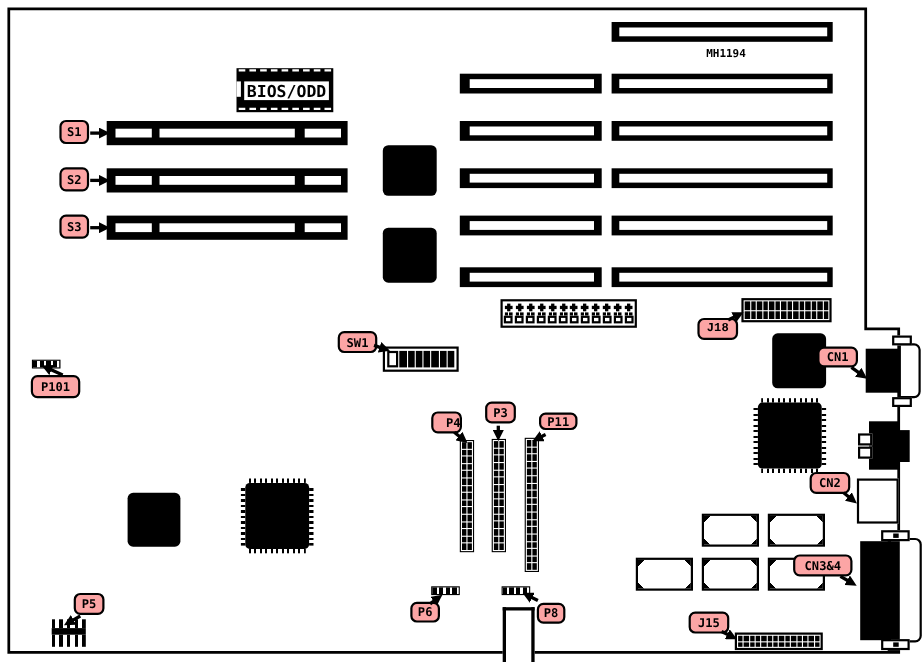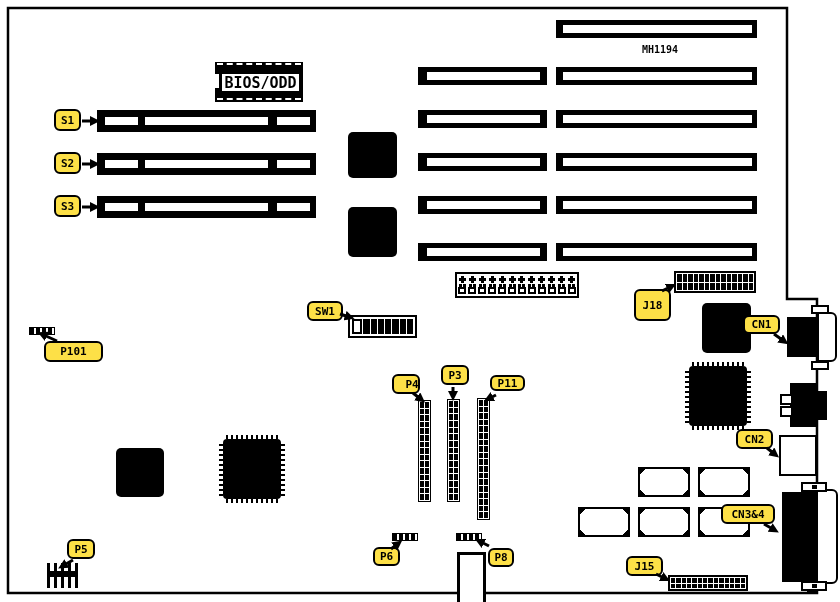--- a/index.html
+++ b/index.html
@@ -3,21 +3,21 @@
 <meta charset="utf-8">
 <style>
   html,body{margin:0;padding:0;background:#fff;}
   #canvas{position:relative;width:840px;height:602px;background:#fff;overflow:hidden;
           font-family:"DejaVu Sans Mono","Liberation Mono",monospace;}
   .abs{position:absolute;box-sizing:border-box;}
   svg.overlay{position:absolute;left:0;top:0;pointer-events:none;}
   #arrows{z-index:4;}
 
   
-  .callout{position:absolute;box-sizing:border-box;background:#fde047;border:2px solid #000;
+  .callout{position:absolute;box-sizing:border-box;background:#fca5a5;border:2px solid #000;
            border-radius:6px;display:flex;align-items:center;justify-content:center;
            font-weight:bold;font-size:11px;color:#000;z-index:3;white-space:nowrap;}
 
   
   .chip{position:absolute;background:#000;border-radius:5px;}
   .qfp{position:absolute;}
   .qfp .die{position:absolute;left:4px;top:4px;right:4px;bottom:4px;background:#000;border-radius:4px;}
   .qfp .pt{position:absolute;left:7px;right:7px;top:0;height:4px;
            background:repeating-linear-gradient(90deg,#000 0 2px,transparent 2px 5px);}
   .qfp .pb{position:absolute;left:7px;right:7px;bottom:0;height:4px;
@@ -663,28 +663,28 @@
   <div class="wht" style="left:816px;top:489px;width:22px;height:95px;border-radius:0 6px 6px 0;"></div>
   <div class="blk" style="left:807px;top:482px;width:10px;height:110px;"></div>
   <div class="wht" style="left:801px;top:482px;width:26px;height:10px;background:linear-gradient(#000,#000) center/5px 4px no-repeat,#fff;"></div>
   <div class="wht" style="left:801px;top:581px;width:26px;height:10px;background:linear-gradient(#000,#000) center/5px 4px no-repeat,#fff;"></div>
   <div class="blk" style="left:782px;top:492px;width:28px;height:90px;"></div>
 
   <div class="callout" style="left:54px;top:109px;width:27px;height:22px;">S1</div>
   <div class="callout" style="left:54px;top:152px;width:27px;height:22px;">S2</div>
   <div class="callout" style="left:54px;top:195px;width:27px;height:22px;">S3</div>
   <div class="callout" style="left:307px;top:301px;width:36px;height:20px;">SW1</div>
-  <div class="callout" style="left:44px;top:341px;width:59px;height:21px;">P101</div>
+  <div class="callout" style="left:28px;top:341px;width:45px;height:21px;">P101</div>
   <div class="callout" style="left:392px;top:374px;width:28px;height:20px;padding-left:12px;">P4</div>
   <div class="callout" style="left:441px;top:365px;width:28px;height:20px;">P3</div>
   <div class="callout" style="left:490px;top:375px;width:35px;height:16px;">P11</div>
   <div class="callout" style="left:67px;top:539px;width:28px;height:20px;">P5</div>
   <div class="callout" style="left:373px;top:547px;width:27px;height:19px;">P6</div>
   <div class="callout" style="left:488px;top:548px;width:26px;height:19px;">P8</div>
-  <div class="callout" style="left:634px;top:289px;width:37px;height:32px;">J18</div>
+  <div class="callout" style="left:634px;top:289px;width:37px;height:20px;font-family:Liberation Mono, monospace;">J18</div>
   <div class="callout" style="left:626px;top:556px;width:37px;height:20px;">J15</div>
   <div class="callout" style="left:743px;top:315px;width:37px;height:19px;">CN1</div>
   <div class="callout" style="left:736px;top:429px;width:37px;height:20px;">CN2</div>
   <div class="callout" style="left:721px;top:504px;width:54px;height:20px;">CN3&amp;4</div>
 
   <svg id="arrows" class="overlay" width="840" height="602">
     <defs>
       <marker id="ah" viewBox="0 0 10 10" refX="1" refY="5" markerWidth="10" markerHeight="10" orient="auto" markerUnits="userSpaceOnUse">
           <path d="M0 0 L10 5 L0 10 Z" fill="#000"></path>
         </marker>

